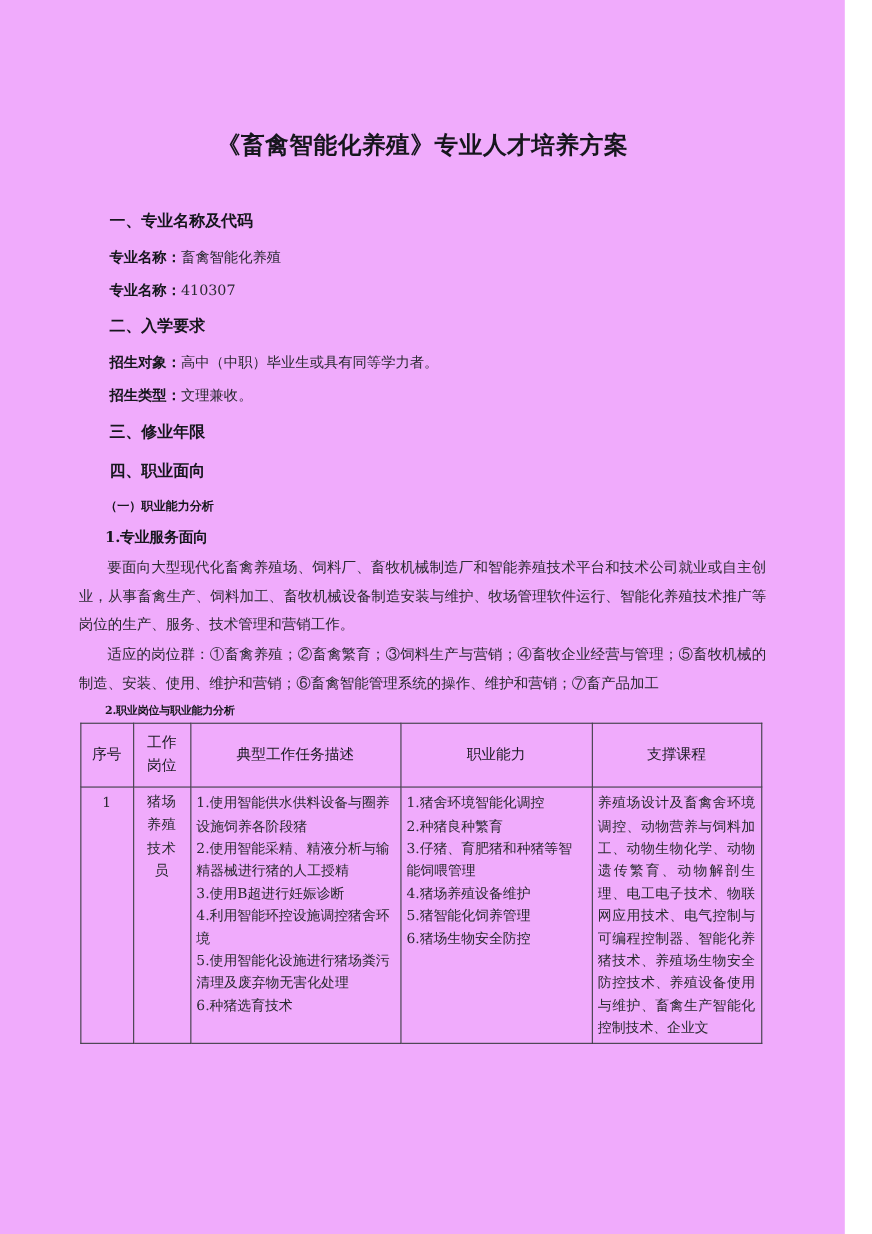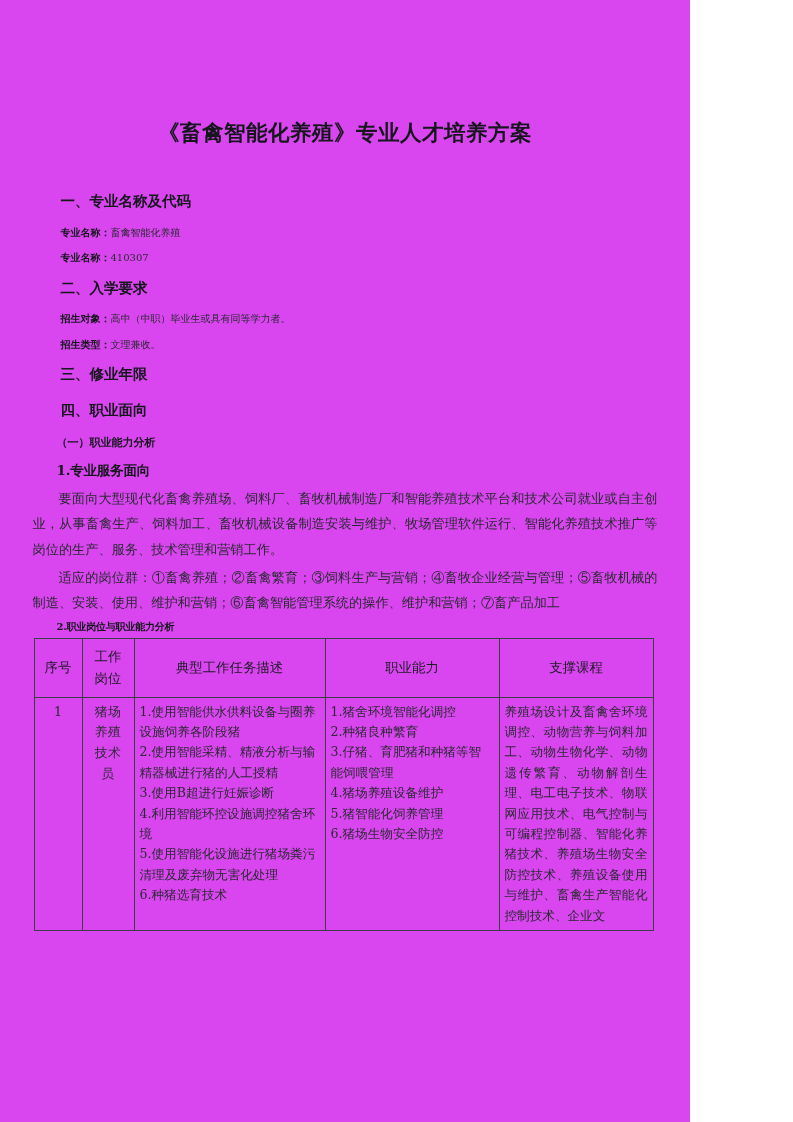--- a/index.html
+++ b/index.html
@@ -11,25 +11,25 @@
   body {
     width: 793px;
     height: 1122px;
     font-family: "DejaVu Serif", "Liberation Serif", serif;
     color: #1b1b23;
     position: relative;
     overflow: hidden;
   }
   .page {
     position: relative;
-    width: 690px;
+    width: 768px;
     height: 1122px;
     box-sizing: border-box;
     padding: 0;
-    background: #d946ef;
+    background: #f0abfc;
   }
 
   .doc-title {
     text-align: center;
     font-size: 21.5px;
     font-weight: bold;
     letter-spacing: 0.5px;
     margin: 0;
     padding-top: 120px;
     line-height: 1.2;
@@ -48,21 +48,21 @@
     font-size: 14.5px;
     font-weight: bold;
     margin: 0 0 2px 0;
     padding: 6px 0 6px 0;
     line-height: 1.5;
     text-indent: 28px;
     color: #16161d;
   }
 
   .kv-line {
-    font-size: 10px;
+    font-size: 13px;
     line-height: 1.55;
     margin: 0;
     padding: 5px 0 5px 0;
     text-indent: 28px;
     color: #2a2a32;
   }
   .kv-line .k {
     font-weight: bold;
     color: #16161d;
   }

